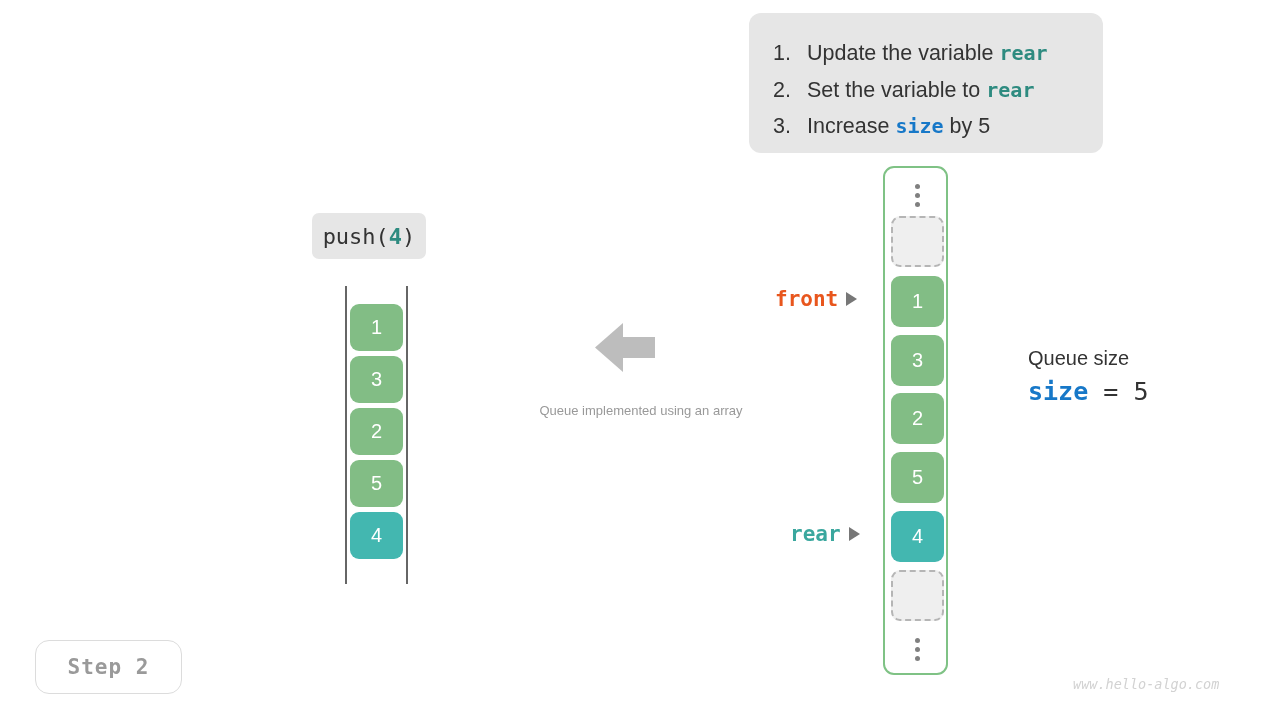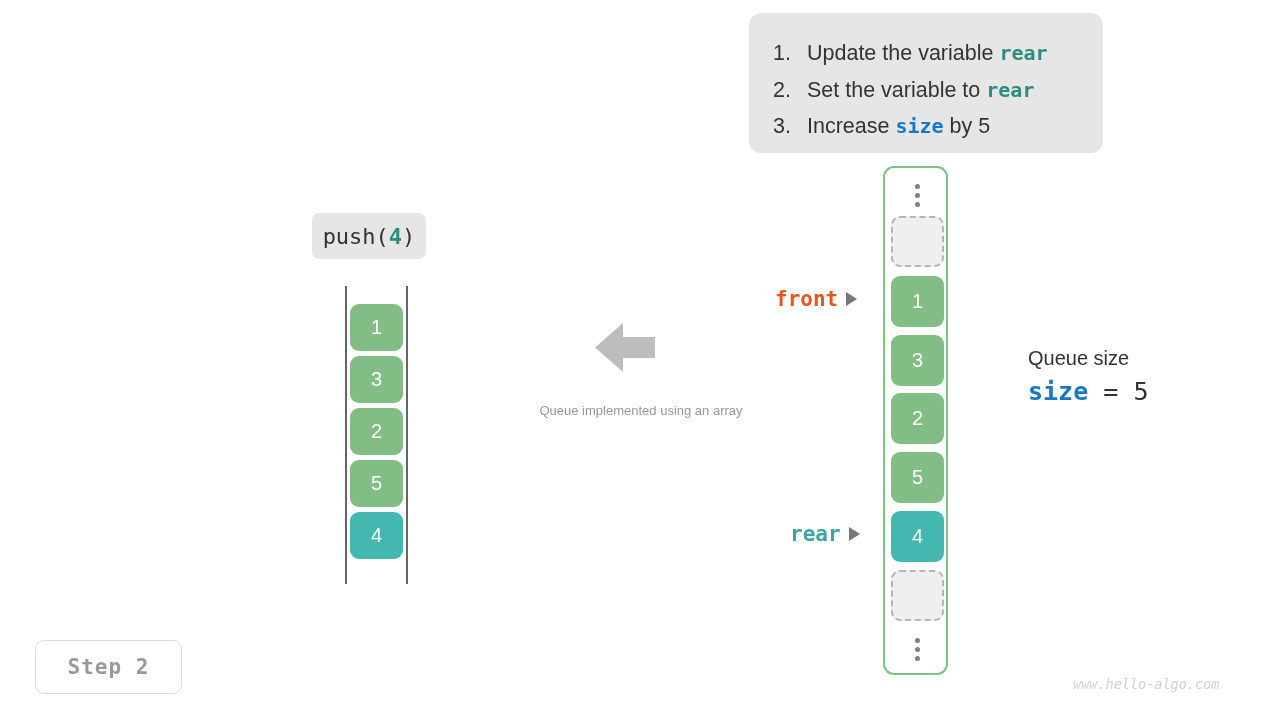--- a/index.html
+++ b/index.html
@@ -146,21 +146,21 @@
   }
   .size-var { color: #1778c8; font-weight: bold; }
 
   
   .step-badge {
     position: absolute;
     left: 35px; top: 640px;
     width: 147px; height: 54px;
     background: #ffffff;
     border: 1px solid #dcdcdc;
-    border-radius: 9px;
+    border-radius: 14px;
     display: flex; align-items: center; justify-content: center;
     font-family: "DejaVu Sans Mono", monospace;
     font-weight: bold;
     font-size: 21px;
     color: #9a9a9a;
     letter-spacing: 1px;
   }
 
   
   .watermark {

